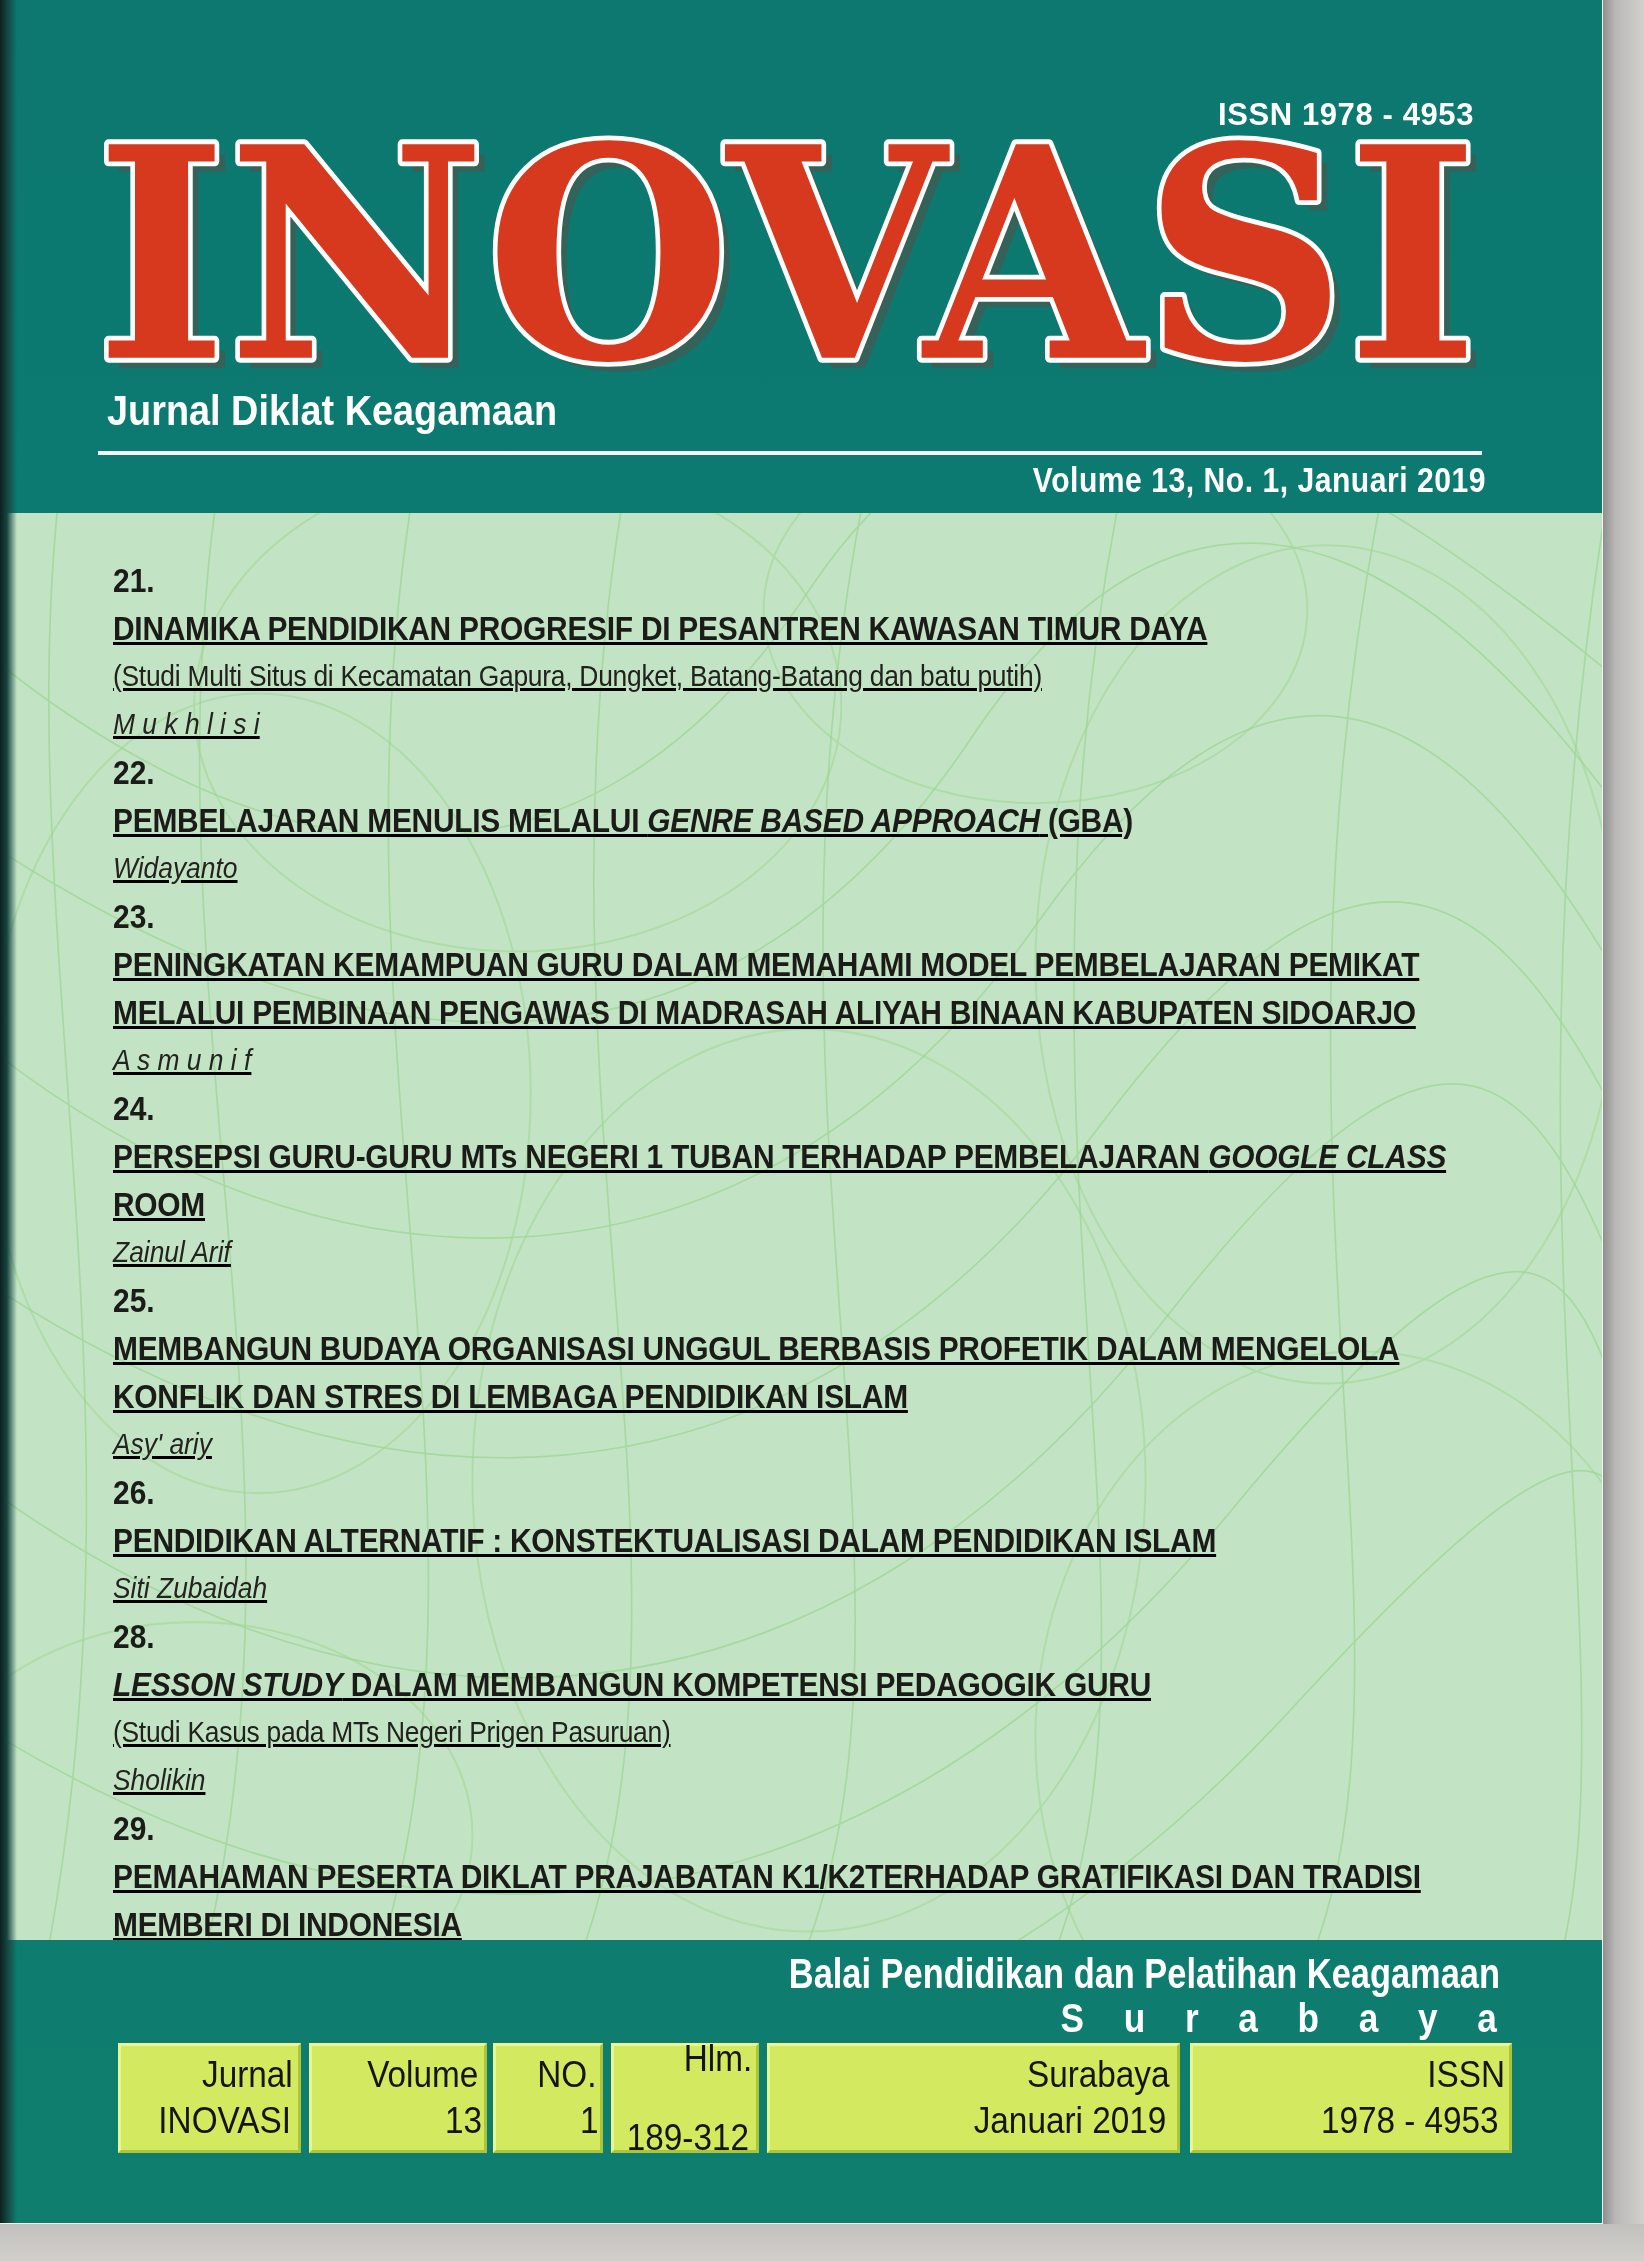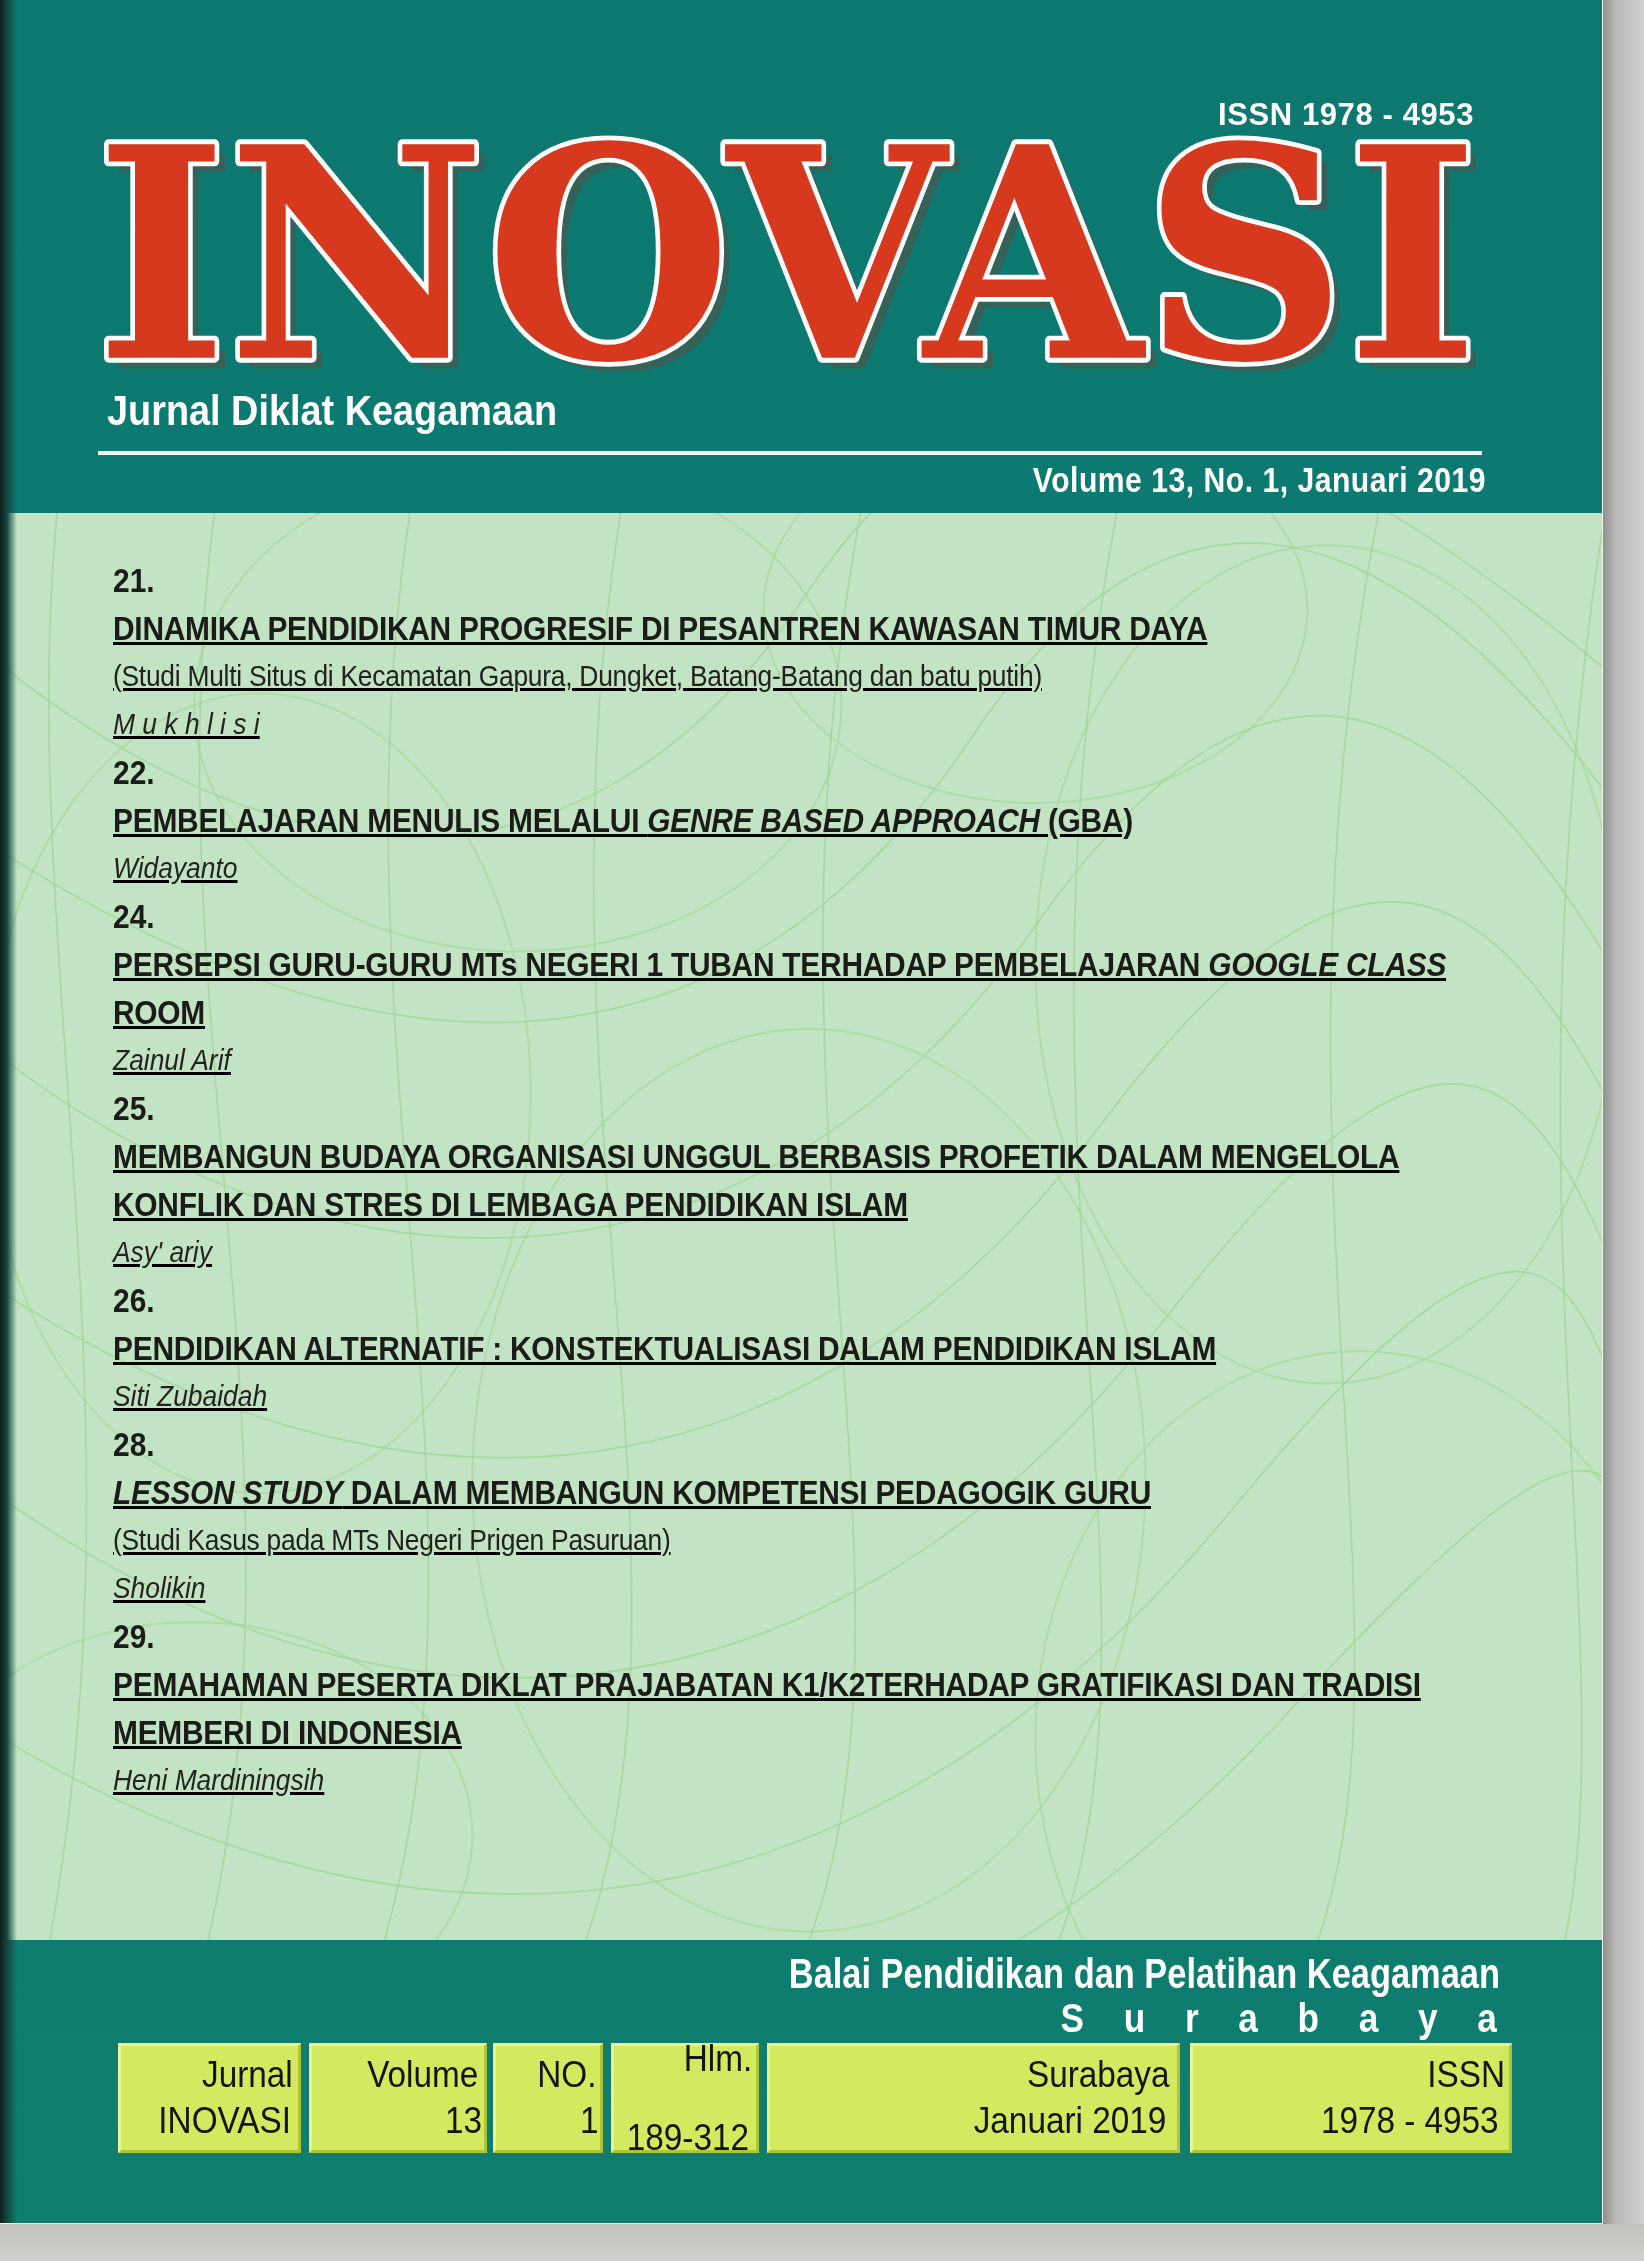--- a/index.html
+++ b/index.html
@@ -153,20 +153,28 @@
           </div>
         </div>
         <div class="toc-item">
           <div class="toc-num">22.</div>
           <div class="toc-body">
             <div class="line title"><span class="seg">PEMBELAJARAN MENULIS MELALUI </span><span class="seg italic">GENRE BASED APPROACH</span><span class="seg"> (GBA)</span></div>
             <div class="line author">Widayanto</div>
           </div>
         </div>
         <div class="toc-item">
+          <div class="toc-num">23.</div>
+          <div class="toc-body">
+            <div class="line title"><span class="seg">PENINGKATAN KEMAMPUAN GURU DALAM MEMAHAMI MODEL PEMBELAJARAN PEMIKAT</span></div>
+            <div class="line title"><span class="seg">MELALUI PEMBINAAN PENGAWAS DI MADRASAH ALIYAH BINAAN KABUPATEN SIDOARJO</span></div>
+            <div class="line author">A s m u n i f</div>
+          </div>
+        </div>
+        <div class="toc-item">
           <div class="toc-num">24.</div>
           <div class="toc-body">
             <div class="line title"><span class="seg">PERSEPSI GURU-GURU MTs NEGERI 1 TUBAN TERHADAP PEMBELAJARAN </span><span class="seg italic">GOOGLE CLASS</span></div>
             <div class="line title"><span class="seg">ROOM</span></div>
             <div class="line author">Zainul Arif</div>
           </div>
         </div>
         <div class="toc-item">
           <div class="toc-num">25.</div>
           <div class="toc-body">

